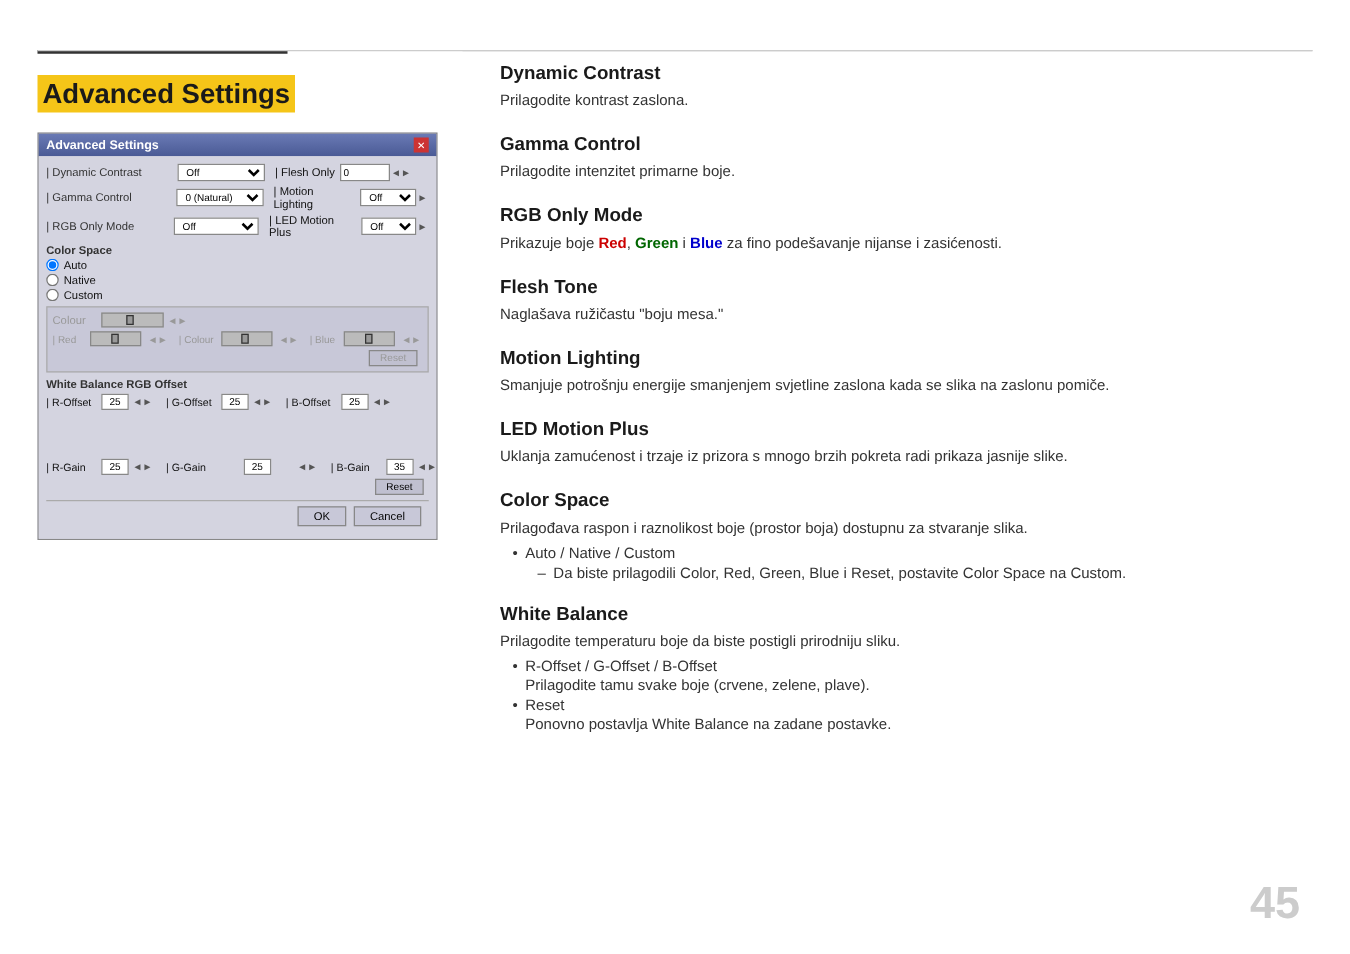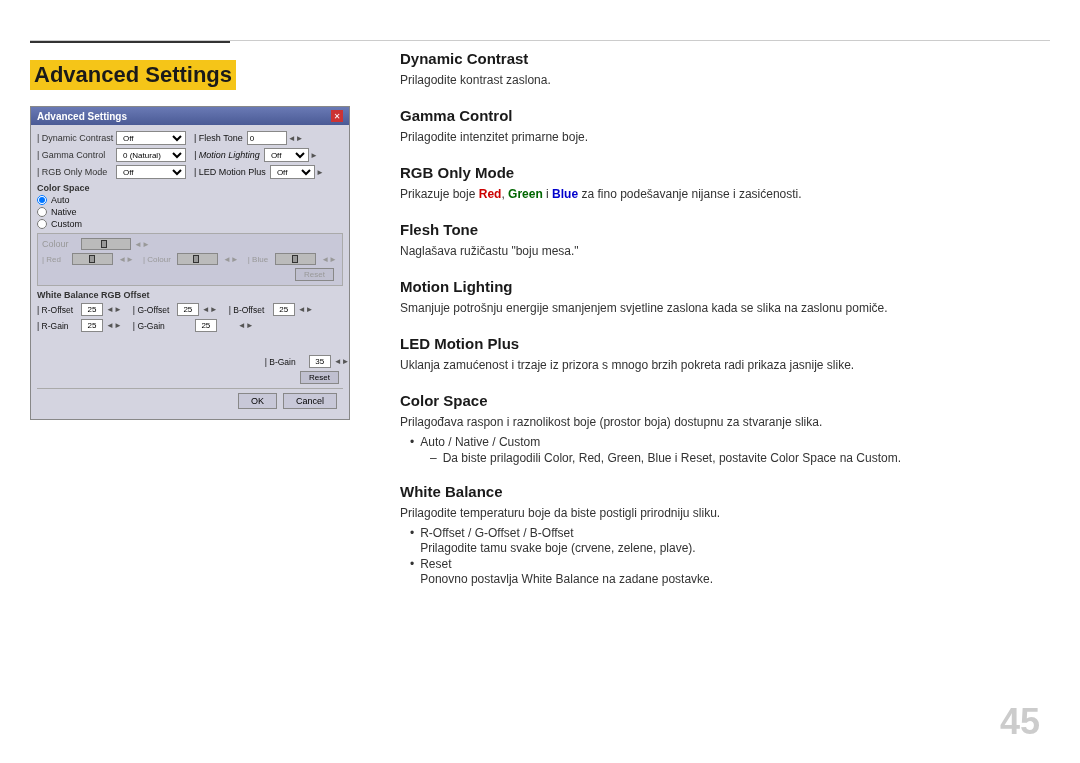--- a/index.html
+++ b/index.html
@@ -79,21 +79,21 @@
     }
 
     .dialog-row {
       display: flex;
       align-items: center;
       margin-bottom: 3px;
       font-size: 9.5px;
     }
 
     .dialog-label {
-      width: 79px;
+      width: 105px;
       color: #333;
       font-size: 9px;
     }
 
     .dialog-select {
       width: 70px;
       font-size: 8px;
       height: 14px;
       border: 1px solid #888;
       background: white;
@@ -194,21 +194,21 @@
 
     .wb-title {
       font-size: 9px;
       font-weight: bold;
       margin-bottom: 3px;
       color: #333;
     }
 
     .wb-row {
       display: flex;
-      align-items: flex-start;
+      align-items: flex-end;
       gap: 4px;
       margin-bottom: 3px;
       font-size: 9px;
     }
 
     .wb-item {
       display: flex;
       align-items: center;
       gap: 2px;
     }
@@ -355,28 +355,28 @@
   <div class="dialog">
     <div class="dialog-titlebar">
       <span>Advanced Settings</span>
       <button class="dialog-close">✕</button>
     </div>
     <div class="dialog-body">
 
       <div class="dialog-row">
         <span class="dialog-label">| Dynamic Contrast</span>
         <select class="dialog-select"><option>Off</option></select>
-        <span style="margin-left:8px;font-size:9px;">| Flesh Tone</span>
+        <span style="margin-left:8px;font-size:9px;">| Flesh Only</span>
         <input class="dialog-input-num" type="text" value="0" style="margin-left: 4px;">
         <span class="dialog-arrow">◄►</span>
       </div>
       <div class="dialog-row">
         <span class="dialog-label">| Gamma Control</span>
         <select class="dialog-select"><option>0 (Natural)</option></select>
-        <span style="margin-left:8px;font-size:9px;font-style:italic;">| Motion Lighting</span>
+        <span style="margin-left:8px;font-size:9px;">| Motion Lighting</span>
         <select class="dialog-select" style="margin-left:4px;width:45px;"><option>Off</option></select>
         <span class="dialog-arrow">►</span>
       </div>
       <div class="dialog-row">
         <span class="dialog-label">| RGB Only Mode</span>
         <select class="dialog-select"><option>Off</option></select>
         <span style="margin-left:8px;font-size:9px;">| LED Motion Plus</span>
         <select class="dialog-select" style="margin-left:4px;width:45px;"><option>Off</option></select>
         <span class="dialog-arrow">►</span>
       </div>

